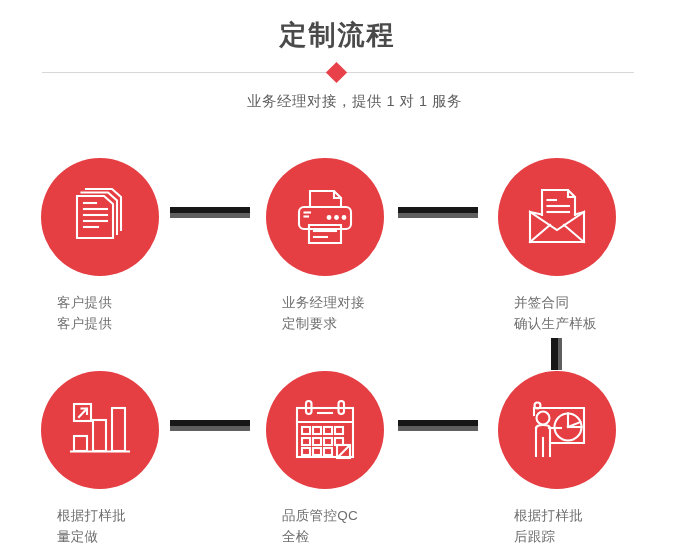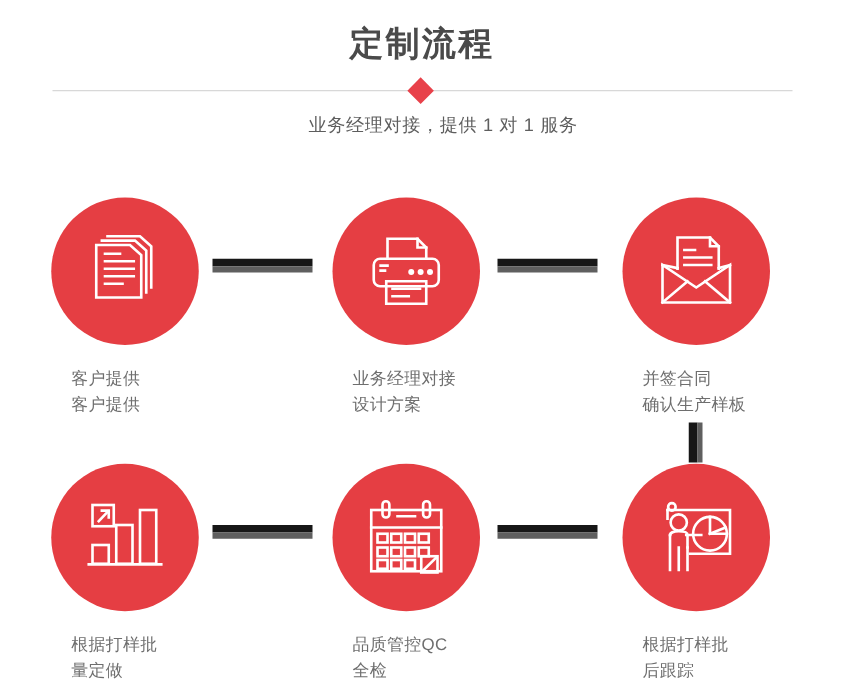--- a/index.html
+++ b/index.html
@@ -230,21 +230,21 @@
           <circle cx="43.5" cy="32.5" r="2.4" fill="#ffffff" stroke="none"></circle>
           <circle cx="51" cy="32.5" r="2.4" fill="#ffffff" stroke="none"></circle>
           <path d="M16 40 H48 V58 H16 Z"></path>
           <path d="M21 46 H43"></path>
           <path d="M21 52 H34"></path>
         </svg>
       </span>
     </div>
     <div class="step-label">
       <span>业务经理对接</span>
-      <span>设计方案</span>
+      <span>定制要求</span>
     </div>
   </div>
 
   <div class="step c3 r1">
     <div class="circle">
       <span>
         <svg width="64" height="64" viewBox="0 0 64 64" fill="none" stroke="#ffffff" stroke-width="2.1" stroke-linecap="square" stroke-linejoin="miter">
           <path d="M17 30 V5 H43 L50 12 V30"></path>
           <path d="M43 5 V12 H50"></path>
           <path d="M22.5 15 H31"></path>

